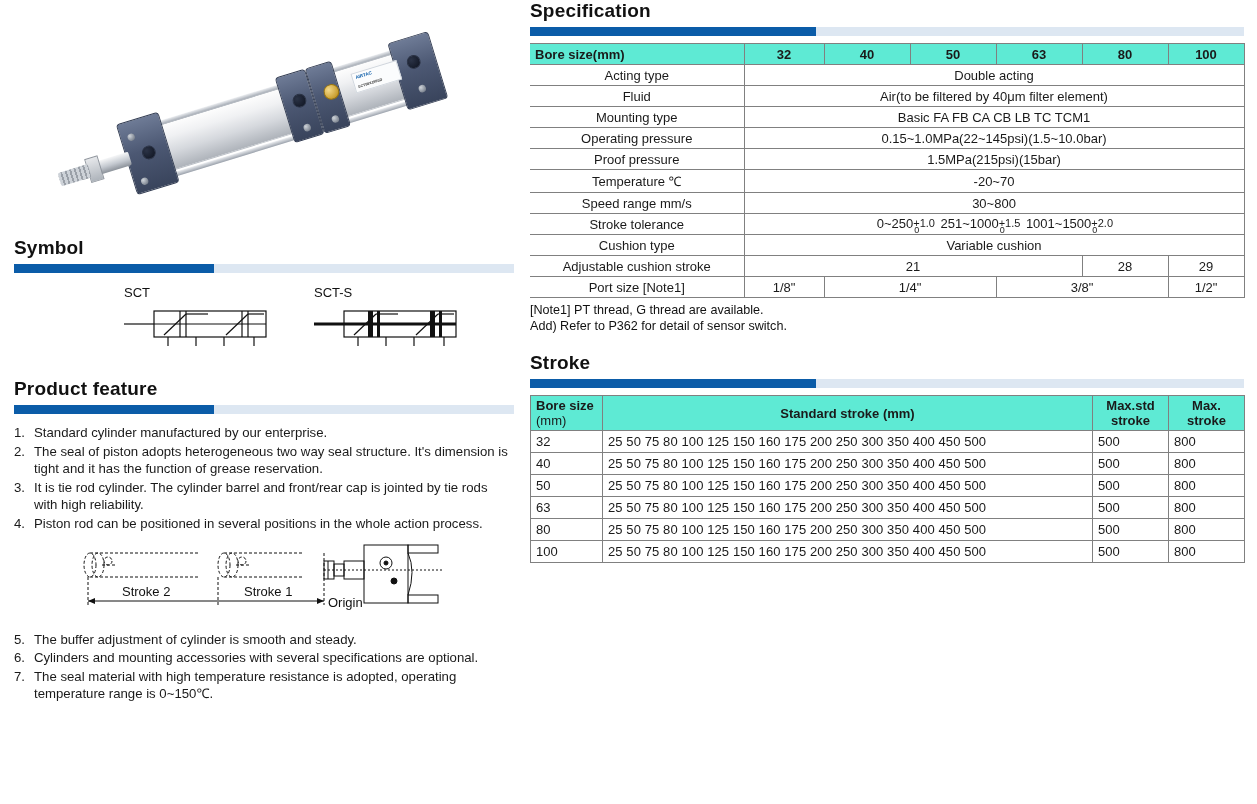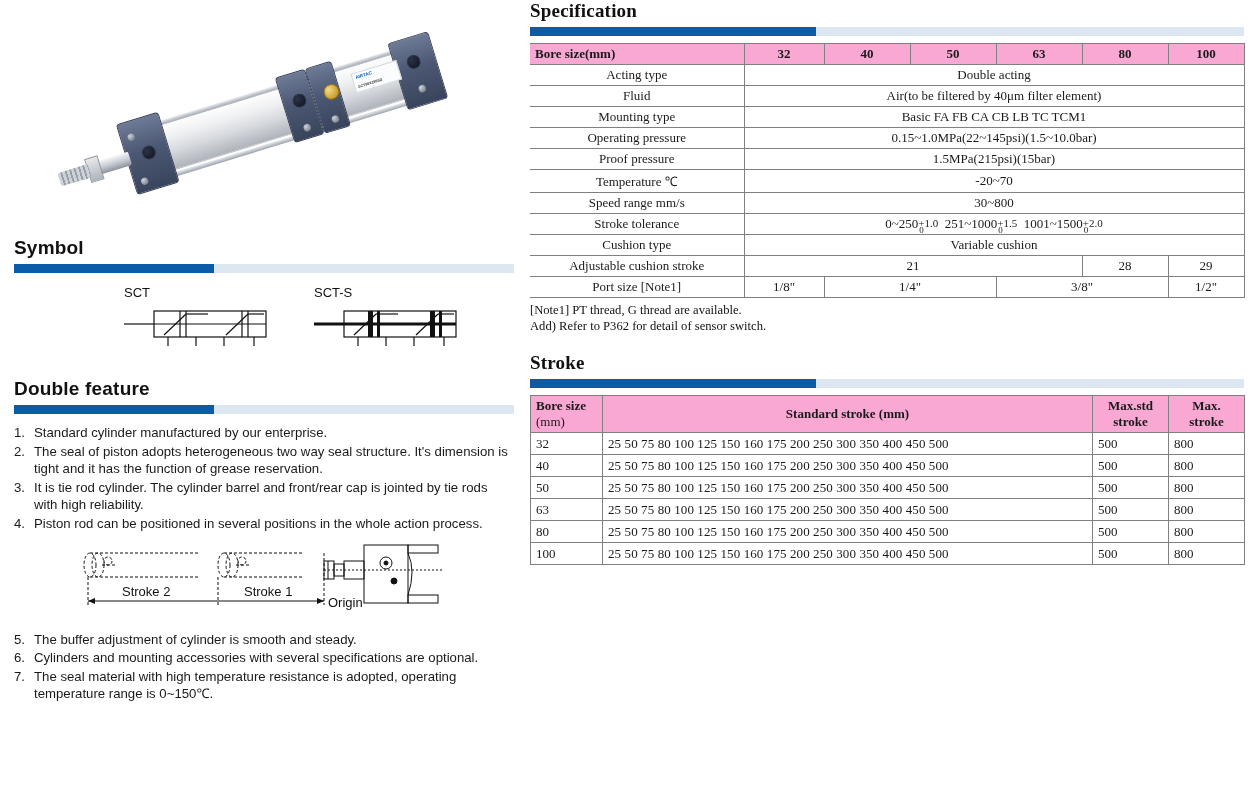--- a/index.html
+++ b/index.html
@@ -142,36 +142,36 @@
     position: relative;
     padding-left: 20px;
     margin-bottom: 1px;
   }
   ol.features li .num {
     position: absolute; left: 0; top: 0;
   }
   .stroke-fig { margin: 6px 0 6px 58px; }
 
   
-  .right { position: absolute; left: 530px; top: 0; width: 714px; font-family: Liberation Serif, serif; }
+  .right { position: absolute; left: 530px; top: 0; width: 714px; }
 
   table.spec, table.stroke {
     border-collapse: collapse;
     width: 714px;
     font-size: 13px;
     table-layout: fixed;
   }
   table.spec td, table.stroke td, table.stroke th {
     border: 1px solid #808080;
     padding: 2px 5px;
     height: 21px;
     background: #ffffff;
   }
   table.spec tr.hdr td, table.stroke th {
-    background: #f9a8d4;
+    background: #5eead4;
     font-weight: bold;
     text-align: center;
   }
   table.spec td.rowlabel {
     text-align: center;
     font-weight: normal;
     border-left: none;
   }
   table.spec tr.hdr td.rowlabel { text-align: left; }
   table.spec td.val { text-align: center; }
@@ -277,21 +277,21 @@
               <line x1="100" y1="33" x2="100" y2="42"></line>
               <line x1="130" y1="33" x2="130" y2="42"></line>
             </g>
           </svg>
         </div>
 
       </div>
     </div>
 
     <div class="feat-block">
-      <div class="sec-head">Double feature</div>
+      <div class="sec-head">Product feature</div>
       <div class="rule"></div>
 
       <ol class="features">
         <li>
           <span class="num">1.</span>
           <span>Standard cylinder manufactured by our enterprise.</span>
         </li>
         <li>
           <span class="num">2.</span>
           <span>The seal of piston adopts heterogeneous two way seal structure. It's dimension is tight and it has the function of grease reservation.</span>

